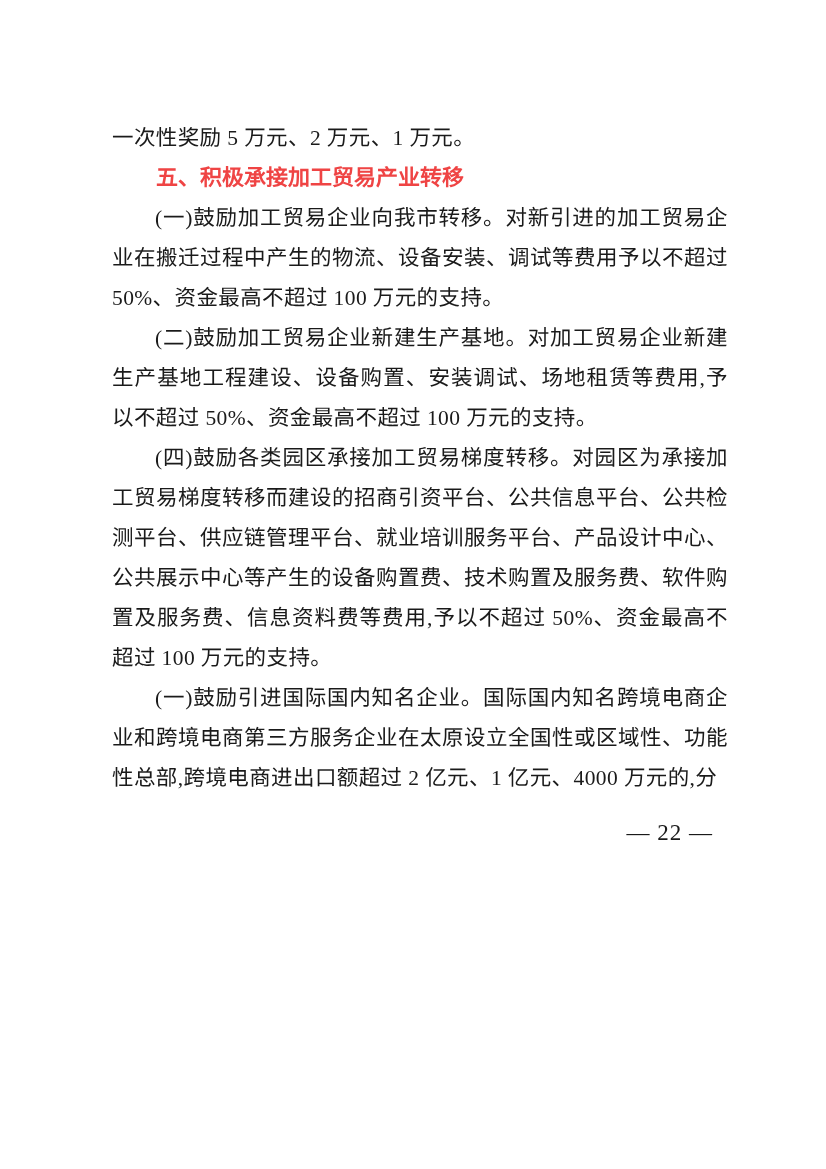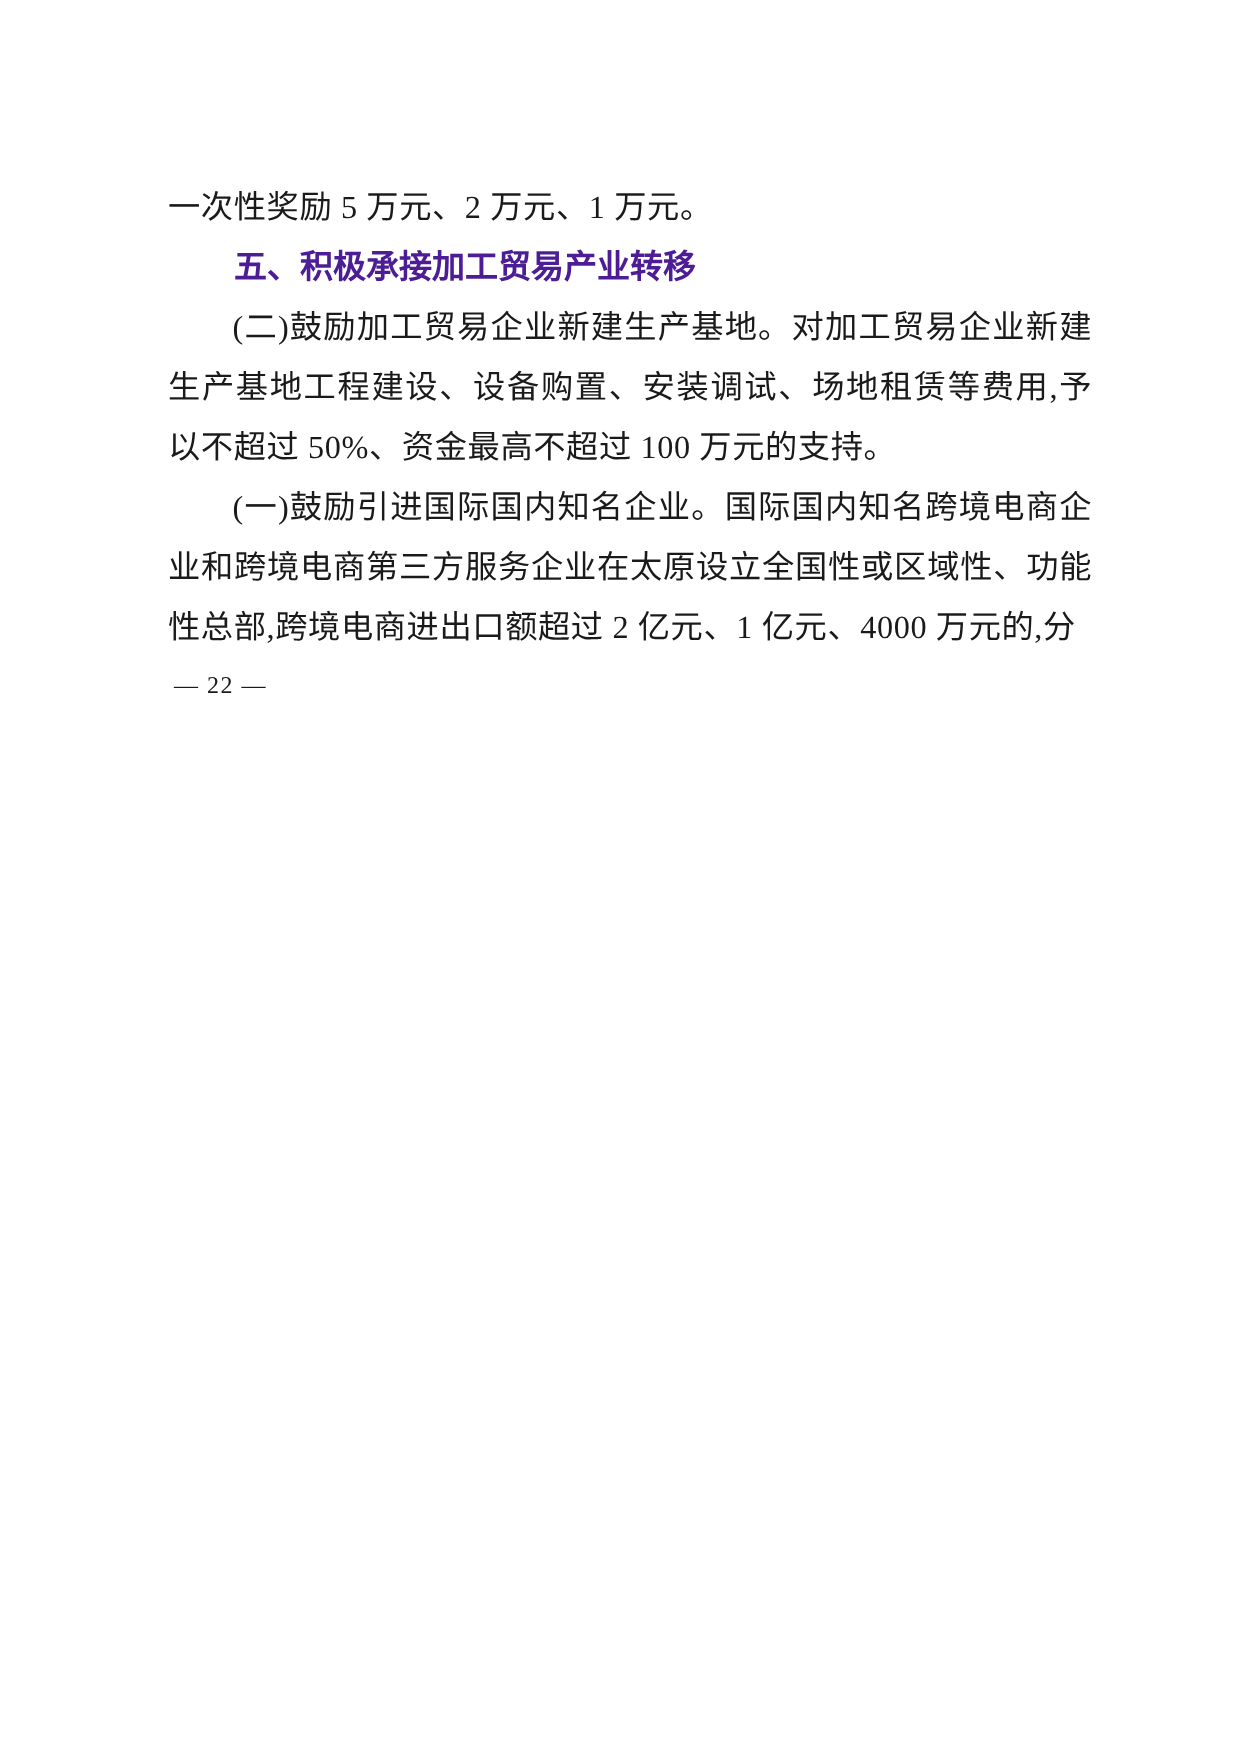--- a/index.html
+++ b/index.html
@@ -37,45 +37,47 @@
   p.body.noindent {
     text-indent: 0;
   }
   h2.heading {
     margin: 0;
     font-size: 22px;
     line-height: 40px;
     font-weight: bold;
     text-indent: 2em;
     font-family: "Liberation Sans", "DejaVu Sans", sans-serif;
-    color: #4c1d95;
+    color: #ef4444;
   }
   .page-number {
-    margin: 0;
+    margin: 15px;
     padding-left: 4px;
-    font-size: 16px;
+    font-size: 23px;
     line-height: 40px;
-    text-align: left;
+    text-align: right;
     letter-spacing: 1px;
   }
 </style>
 </head>
 <body>
 
 <div class="page">
   <div class="content">
 
     <p class="body noindent">一次性奖励 5 万元、2 万元、1 万元。</p>
 
     <h2 class="heading">五、积极承接加工贸易产业转移</h2>
 
+    <p class="body">(一)鼓励加工贸易企业向我市转移。对新引进的加工贸易企业在搬迁过程中产生的物流、设备安装、调试等费用予以不超过 50%、资金最高不超过 100 万元的支持。</p>
 
     <p class="body">(二)鼓励加工贸易企业新建生产基地。对加工贸易企业新建生产基地工程建设、设备购置、安装调试、场地租赁等费用,予以不超过 50%、资金最高不超过 100 万元的支持。</p>
 
 
+    <p class="body">(四)鼓励各类园区承接加工贸易梯度转移。对园区为承接加工贸易梯度转移而建设的招商引资平台、公共信息平台、公共检测平台、供应链管理平台、就业培训服务平台、产品设计中心、公共展示中心等产生的设备购置费、技术购置及服务费、软件购置及服务费、信息资料费等费用,予以不超过 50%、资金最高不超过 100 万元的支持。</p>
 
 
     <p class="body">(一)鼓励引进国际国内知名企业。国际国内知名跨境电商企业和跨境电商第三方服务企业在太原设立全国性或区域性、功能性总部,跨境电商进出口额超过 2 亿元、1 亿元、4000 万元的,分</p>
 
     <p class="page-number">— 22 —</p>
 
   </div>
 </div>
 
 </body></html>

